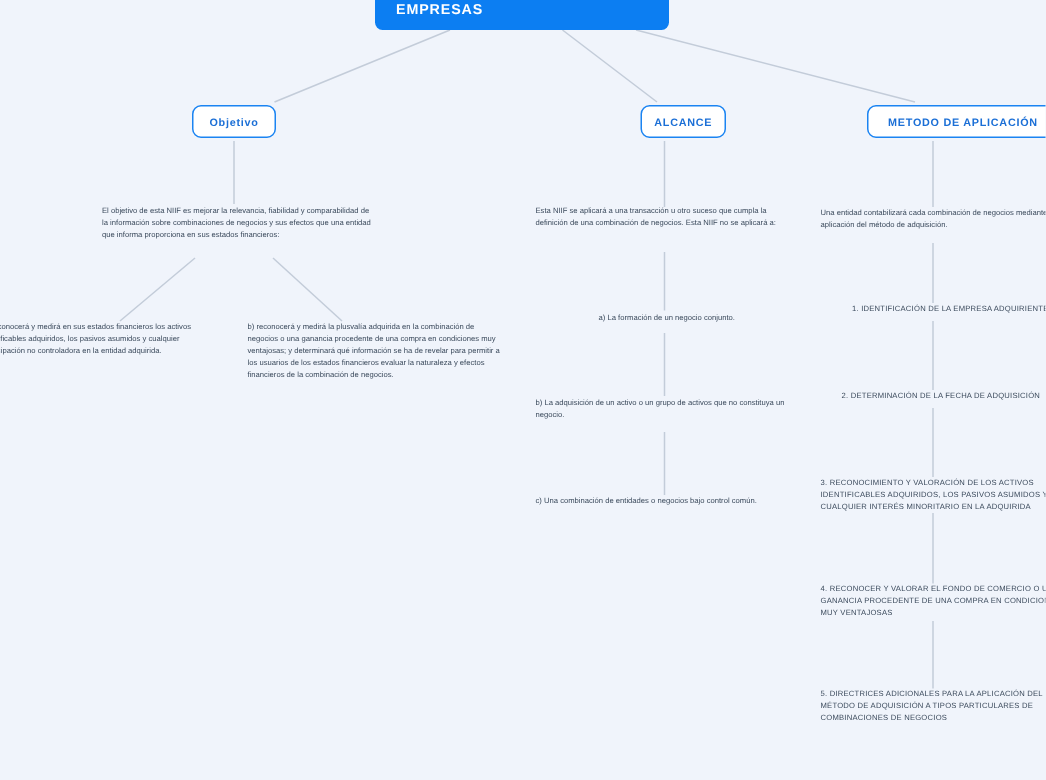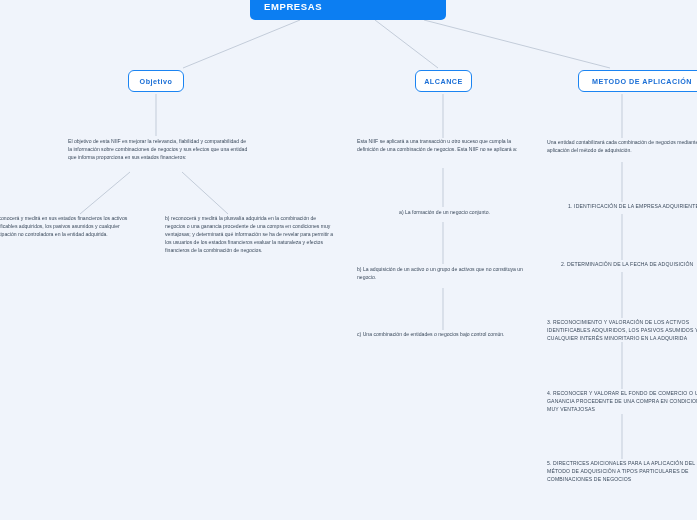--- a/index.html
+++ b/index.html
@@ -123,21 +123,21 @@
   <div class="branch-node" style="left:128px; top:70px; width:56px; height:22px;">
     <span>Objetivo</span>
   </div>
 
   <div class="leaf left" style="left:68px; top:138px; width:182px;">El objetivo de esta NIIF es mejorar la relevancia, fiabilidad y comparabilidad de la información sobre combinaciones de negocios y sus efectos que una entidad que informa proporciona en sus estados financieros:</div>
 
   <div class="leaf left" style="left:-12px; top:215px; width:160px;">a) reconocerá y medirá en sus estados financieros los activos identificables adquiridos, los pasivos asumidos y cualquier participación no controladora en la entidad adquirida.</div>
 
   <div class="leaf left" style="left:165px; top:215px; width:170px;">b) reconocerá y medirá la plusvalía adquirida en la combinación de negocios o una ganancia procedente de una compra en condiciones muy ventajosas; y determinará qué información se ha de revelar para permitir a los usuarios de los estados financieros evaluar la naturaleza y efectos financieros de la combinación de negocios.</div>
 
-  <div class="branch-node" style="left:415px; top:70px; width:57px; height:22px;text-align:center;">
+  <div class="branch-node" style="left:427px; top:70px; width:57px; height:22px;text-align:center;">
     <span>ALCANCE</span>
   </div>
 
   <div class="leaf left" style="left:357px; top:138px; width:175px;">Esta NIIF se aplicará a una transacción u otro suceso que cumpla la definición de una combinación de negocios. Esta NIIF no se aplicará a:</div>
 
   <div class="leaf center" style="left:357px; top:209px; width:175px;">a) La formación de un negocio conjunto.</div>
 
   <div class="leaf left" style="left:357px; top:266px; width:175px;">b) La adquisición de un activo o un grupo de activos que no constituya un negocio.</div>
 
   <div class="leaf left" style="left:357px; top:331px; width:175px;">c)    Una combinación de entidades o negocios bajo control común.</div>

